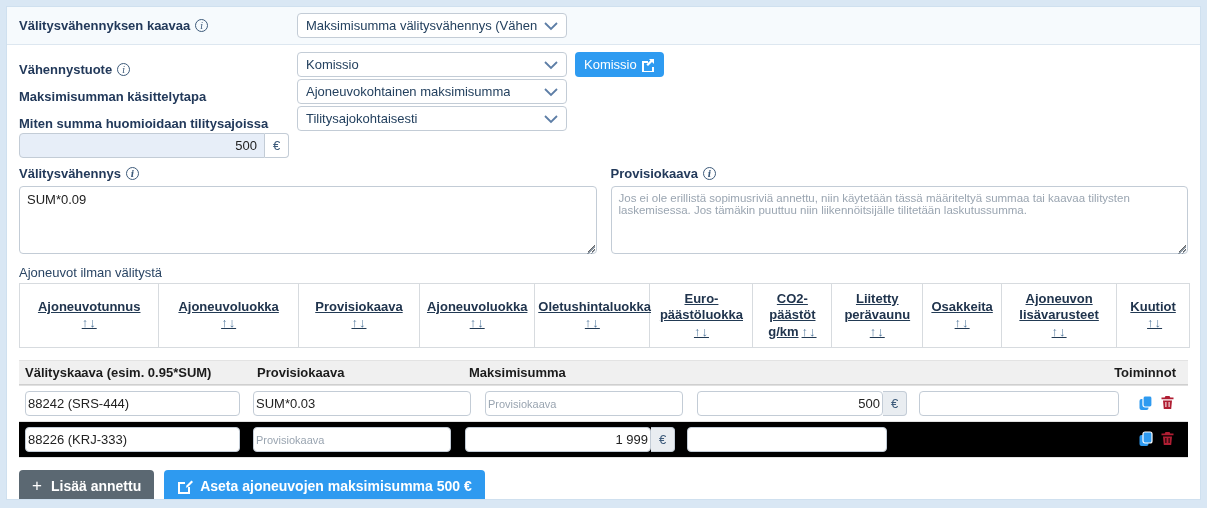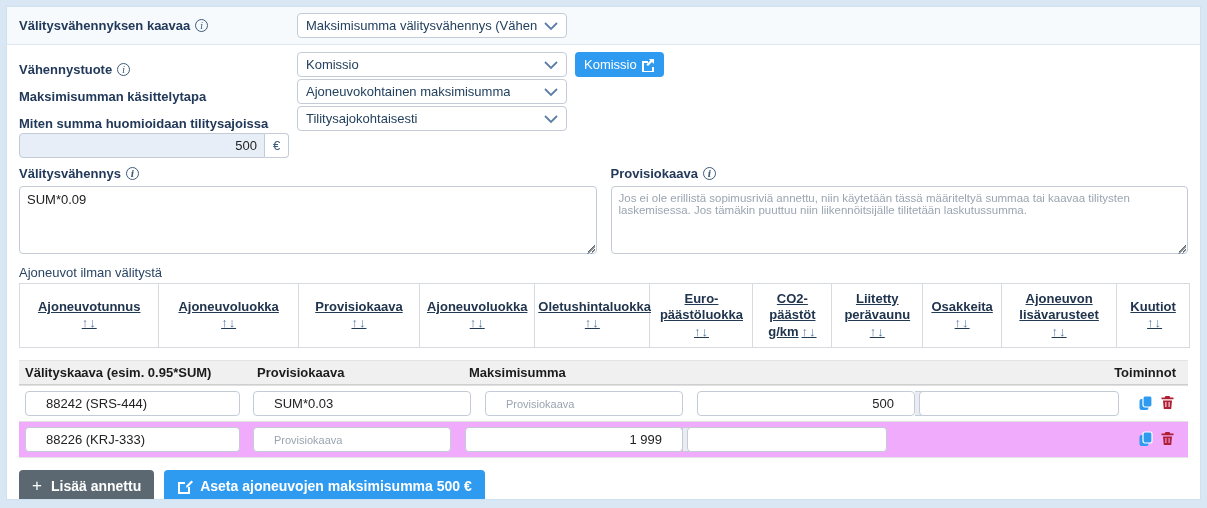--- a/index.html
+++ b/index.html
@@ -78,31 +78,31 @@
     border:1px solid #d7dbdf; font-weight:bold; color:#20344d;
     padding:7px 3px; font-size:13px; line-height:1.25; text-align:center;
     vertical-align:middle; cursor:pointer;
   }
   .sort { color:#51779c; font-size:13px; display:block; letter-spacing:1px; }
   .sort.inline { display:inline; margin-left:3px; }
   
   .veh { margin:12px 12px 0 12px; border:1px solid #e3e3e3; border-left:none; border-right:none; }
   .vrow { display:flex; align-items:center; padding:5px 6px; }
   .vhead { background:#f0f0f0; border-bottom:1px solid #cfcfcf; font-weight:bold; color:#1b1b1b; padding:4px 6px; }
-  .vrow.alt { background:#f0abfc; }
+  .vrow.alt { background:#000000; }
   .vrow + .vrow { border-top:1px solid #e0e0e0; }
   .c-vehicle { flex:0 0 228px; }
   .c-formula { flex:0 0 232px; }
   .c-comm { flex:0 0 212px; }
   .c-max { flex:0 0 222px; }
   .c-desc { flex:0 0 208px; }
   .c-act { flex:1; display:flex; justify-content:flex-end; gap:6px; align-items:center; padding-right:6px; }
   .c-act.hdr-act { display:block; text-align:right; }
   .vrow input[type=text] {
-    height:25px; border:1px solid #c3ccd6; border-radius:4px; padding:0 20px;
+    height:25px; border:1px solid #c3ccd6; border-radius:4px; padding:0 2px;
     font-size:13px; color:#222; background:#fff; font-family:"Liberation Sans", sans-serif;
   }
   .c-vehicle input { width:215px; }
   .c-formula input { width:218px; }
   .c-comm input { width:198px; }
   .c-comm input::placeholder { color:#9aa5b1; font-size:11px; }
   .c-desc input { width:200px; }
   .maxgroup { display:flex; width:210px; }
   .maxgroup input { flex:1; border-radius:4px 0 0 4px; text-align:right; }
   .maxgroup .suffix { background:#e9edf1; }

